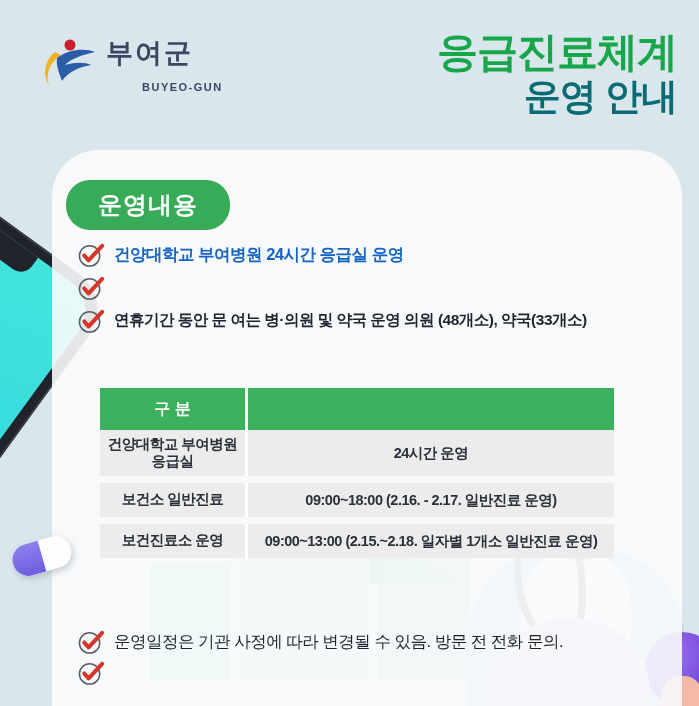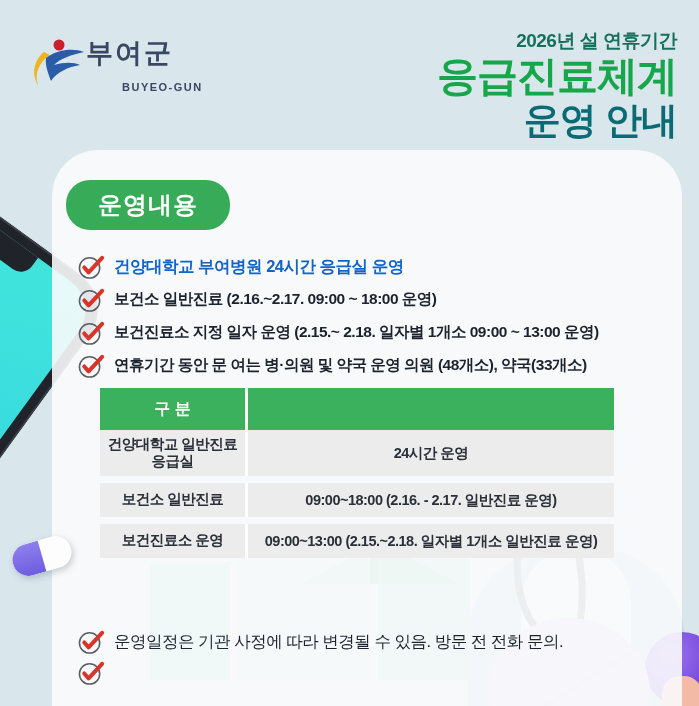--- a/index.html
+++ b/index.html
@@ -38,39 +38,39 @@
   .tablet-big::after { content:""; position:absolute; left:8px; top:70px; width:150px; height:4px;
                 background:#cbbfec; transform:rotate(-32deg); }
   .fingers { position:absolute; left:662px; top:676px; width:40px; height:46px;
              background:#f3bba6; border-radius:18px; z-index:0; }
   .fingers-2 { position:absolute; left:676px; top:646px; width:26px; height:24px;
              background:#f3bba6; border-radius:12px; z-index:0; }
   .sphere { position:absolute; left:645px; top:632px; width:74px; height:74px; border-radius:50%;
             background:radial-gradient(circle at 35% 30%, #9d72f2, #6a3ed2 75%); z-index:0; }
 
   
-  .hdr-logo { position:absolute; left:28px; top:38px; display:flex; align-items:center; gap:0; z-index:2; }
+  .hdr-logo { position:absolute; left:39px; top:38px; display:flex; align-items:center; gap:9px; z-index:2; }
   .logo-text { display:flex; flex-direction:column; line-height:1; }
   .logo-name { font-size:27px; font-weight:800; color:#3a4763; letter-spacing:2px; }
   .logo-sub  { font-size:11px; font-weight:700; color:#3a4763; letter-spacing:1.5px; margin-top:15px;padding-left:36px; }
 
   .hdr-titles { position:absolute; right:22px; top:30px; text-align:right; z-index:2; line-height:1.12; }
   .t-small { font-size:19px; font-weight:800; color:#17705c; letter-spacing:-0.5px; margin-bottom:3px; }
   .t-main  { font-size:41px; font-weight:900; color:#17a74a; letter-spacing:-1px; }
   .t-sub   { font-size:37px; font-weight:900; color:#0a6b74; letter-spacing:-1px; }
 
   
   .card { position:absolute; left:52px; top:150px; width:630px; height:632px;
           background:rgba(249,251,252,0.90); border-radius:46px; z-index:1; }
 
   .badge { position:absolute; left:14px; top:30px; background:#37ab57; color:#fff;
            font-size:24px; font-weight:800; letter-spacing:1px;
            padding:9px 32px; border-radius:24px; }
 
-  .checklist { position:absolute; left:26px; top:100px; list-style:none; }
+  .checklist { position:absolute; left:26px; top:88px; list-style:none; }
   .checklist li, .notes li { display:flex; align-items:center; gap:9px; height:33px; white-space:nowrap; }
   .chk-text { font-size:15.5px; font-weight:700; color:#1d232e; letter-spacing:-0.5px; }
   .chk-blue  { color:#1463c5; font-size:16.5px; }
   .chk-icon { flex:0 0 auto; }
 
   .op-table { position:absolute; left:48px; top:238px; width:514px; }
   .t-row { display:flex; margin-bottom:7px; background:#ececec; }
   .t-row.t-head { background:#3cb15d; margin-bottom:0; }
   .t-c1 { width:148px; border-right:3px solid #fff; display:flex; align-items:center;
           justify-content:center; text-align:center; padding:2px 0;
@@ -129,21 +129,20 @@
       <path d="M16 14 C6 22 3 36 10 47 C6 36 11 24 22 17 Z" fill="#f0b41e"></path>
       <path d="M18 20 C30 11 46 10 56 14 C42 17 32 21 26 27 C36 24 46 24 52 27 C40 29 29 34 23 43 C20 35 17 27 18 20 Z" fill="#2a5ca8"></path>
     </svg>
     <div class="logo-text">
       <span class="logo-name">부여군</span>
       <span class="logo-sub">BUYEO-GUN</span>
     </div>
   </div>
 
   <div class="hdr-titles">
-    <div class="t-small">2026년 설 연휴기간</div>
     <div class="t-main">응급진료체계</div>
     <div class="t-sub">운영 안내</div>
   </div>
 
   <div class="card">
 
     <div class="badge">운영내용</div>
 
     <ul class="checklist">
       <li>
@@ -151,44 +150,36 @@
           <circle cx="12" cy="14" r="10.5" fill="none" stroke="#5a5f66" stroke-width="1.6"></circle>
           <path d="M6.5 13.5 L11 18.5 L25 3.5" fill="none" stroke="#d7342a" stroke-width="4.2" stroke-linecap="round" stroke-linejoin="round"></path>
         </svg>
         <span class="chk-text chk-blue">건양대학교 부여병원 24시간 응급실 운영</span>
       </li>
       <li>
         <svg class="chk-icon" width="27" height="26" viewBox="0 0 28 26">
           <circle cx="12" cy="14" r="10.5" fill="none" stroke="#5a5f66" stroke-width="1.6"></circle>
           <path d="M6.5 13.5 L11 18.5 L25 3.5" fill="none" stroke="#d7342a" stroke-width="4.2" stroke-linecap="round" stroke-linejoin="round"></path>
         </svg>
-        <span class="chk-text">보건소 일반진료 (2.16.~2.17. 09:00 ~ 18:00 운영)</span>
-      </li>
-      <li>
-        <svg class="chk-icon" width="27" height="26" viewBox="0 0 28 26">
-          <circle cx="12" cy="14" r="10.5" fill="none" stroke="#5a5f66" stroke-width="1.6"></circle>
-          <path d="M6.5 13.5 L11 18.5 L25 3.5" fill="none" stroke="#d7342a" stroke-width="4.2" stroke-linecap="round" stroke-linejoin="round"></path>
-        </svg>
-        <span class="chk-text">보건진료소 지정 일자 운영  (2.15.~ 2.18. 일자별 1개소 09:00 ~ 13:00 운영)</span>
       </li>
       <li>
         <svg class="chk-icon" width="27" height="26" viewBox="0 0 28 26">
           <circle cx="12" cy="14" r="10.5" fill="none" stroke="#5a5f66" stroke-width="1.6"></circle>
           <path d="M6.5 13.5 L11 18.5 L25 3.5" fill="none" stroke="#d7342a" stroke-width="4.2" stroke-linecap="round" stroke-linejoin="round"></path>
         </svg>
         <span class="chk-text">연휴기간 동안 문 여는 병·의원 및 약국 운영  의원 (48개소), 약국(33개소)</span>
       </li>
     </ul>
 
     <div class="op-table">
       <div class="t-row t-head">
         <div class="t-c1">구 분</div>
       </div>
       <div class="t-row r-tall">
-        <div class="t-c1">건양대학교 일반진료 응급실</div>
+        <div class="t-c1">건양대학교 부여병원 응급실</div>
         <div class="t-c2">24시간 운영</div>
       </div>
       <div class="t-row r-std">
         <div class="t-c1">보건소 일반진료</div>
         <div class="t-c2">09:00~18:00 (2.16. - 2.17. 일반진료 운영)</div>
       </div>
       <div class="t-row r-std">
         <div class="t-c1">보건진료소 운영</div>
         <div class="t-c2">09:00~13:00 (2.15.~2.18. 일자별 1개소 일반진료 운영)</div>
       </div>

